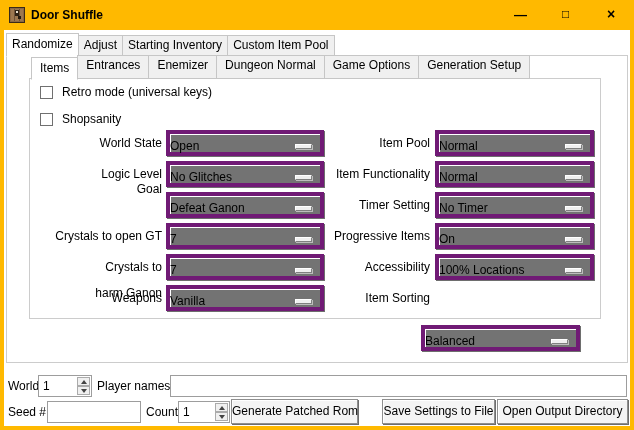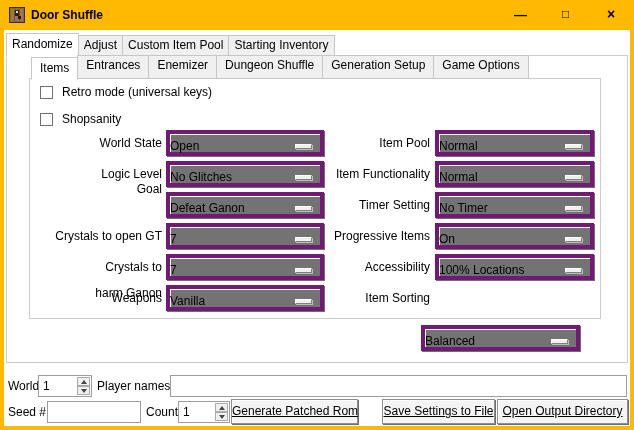--- a/index.html
+++ b/index.html
@@ -78,21 +78,21 @@
   }
   .sbtn.down::after {
     content:""; position:absolute; left:3px; top:2px;
     border-left:3px solid transparent; border-right:3px solid transparent;
     border-top:4px solid #444;
   }
   .btn {
     position:absolute; height:25px; z-index:2;
     background:#f4f4f4; border:1px solid #8f8f8f;
     box-shadow:1px 1px 0 #6e6e6e, inset 1px 1px 0 #ffffff;
-    text-align:center; line-height:23px; white-space:nowrap; cursor:default;text-decoration:underline;
+    text-align:center; line-height:23px; white-space:nowrap; cursor:default;
   }
 </style>
 </head>
 <body>
 
 <div class="win">
 
   <div class="titlebar">
     <svg class="app-icon" viewBox="0 0 16 16">
       <rect x="0.5" y="0.5" width="15" height="15" fill="#8a6844" stroke="#3a2a18"></rect>
@@ -108,32 +108,32 @@
     <div class="winbtn max"><span>□</span></div>
     <div class="winbtn close"><span>×</span></div>
   </div>
 
   <div class="client"></div>
 
   <div class="pane pane-main"></div>
   <div class="tabrow tabrow-main">
     <div class="tab active">Randomize</div>
     <div class="tab">Adjust</div>
+    <div class="tab">Starting Inventory</div>
     <div class="tab">Custom Item Pool</div>
-    <div class="tab">Starting Inventory</div>
   </div>
 
   <div class="pane pane-sub"></div>
   <div class="tabrow tabrow-sub">
     <div class="tab active">Items</div>
     <div class="tab">Entrances</div>
     <div class="tab">Enemizer</div>
-    <div class="tab">Dungeon Shuffle</div>
+    <div class="tab">Dungeon Normal</div>
+    <div class="tab">Game Options</div>
     <div class="tab">Generation Setup</div>
-    <div class="tab">Game Options</div>
   </div>
 
   <div class="cbrow" style="top:84px;">
     <div class="cbbox"></div>
     <span>Retro mode (universal keys)</span>
   </div>
   <div class="cbrow" style="top:111px;">
     <div class="cbbox"></div>
     <span>Shopsanity</span>
   </div>

